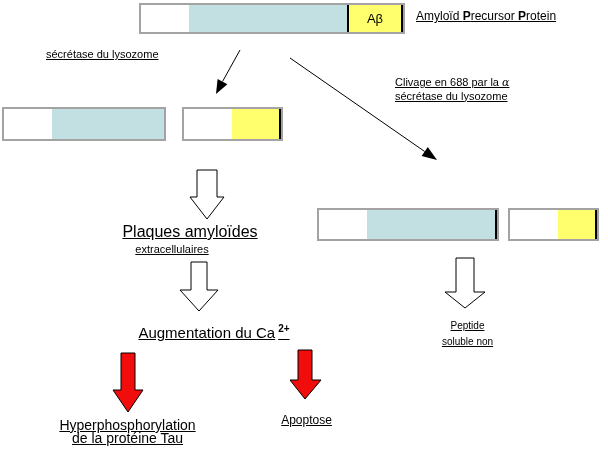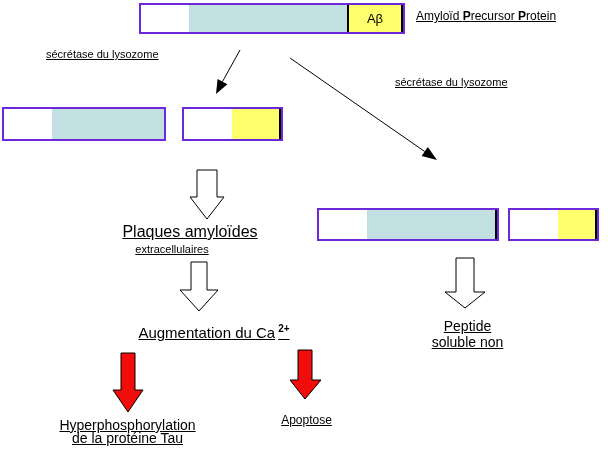--- a/index.html
+++ b/index.html
@@ -8,21 +8,21 @@
     width:608px;height:460px;
     background:#ffffff;
     font-family:"Liberation Sans", sans-serif;
     color:#000000;
     overflow:hidden;
   }
   
   .bar{
     position:absolute;
     display:flex;
-    border:2px solid #6d28d9;
+    border:2px solid #a3a3a3;
     box-sizing:border-box;
     padding-left:48px;
   }
   .seg{height:100%;box-sizing:border-box;}
   .seg.blue{background:var(--bar-blue);}
   .seg.yellow{background:var(--bar-yellow);}
   .seg.sep-left{border-left:2px solid #000;}
   .seg.sep-right{border-right:2px solid #000;}
   .seg.abeta{
     display:flex;align-items:center;justify-content:center;
@@ -33,21 +33,21 @@
   .app-title{left:416px;top:10px;font-size:12px;white-space:nowrap;}
   .app-title b{font-weight:bold;}
   .cleav{font-size:11px;line-height:12.5px;white-space:nowrap;}
   .cleav-beta{left:46px;top:48px;}
   .cleav-alpha{left:395px;top:76px;}
   .cleav i{font-style:italic;font-family:"DejaVu Serif", serif;}
   .plaques-title{left:110px;top:223px;width:160px;text-align:center;font-size:16px;}
   .plaques-sub{left:92px;top:243px;width:160px;text-align:center;font-size:11px;}
   .calcium{left:119px;top:324px;width:190px;text-align:center;font-size:15px;white-space:nowrap;}
   .calcium .sup{font-size:10px;position:relative;top:-6px;margin-left:3px;font-weight:bold;}
-  .peptide{left:405px;top:318px;width:125px;text-align:center;font-size:14px;line-height:16px;}
+  .peptide{left:405px;top:318px;width:125px;text-align:center;font-size:10px;line-height:16px;}
   .tau{left:45px;top:419px;width:165px;text-align:center;font-size:14px;line-height:13px;}
   .apoptose{left:264px;top:414px;width:85px;text-align:center;font-size:12px;}
   
   .arrows{position:absolute;left:0;top:0;width:608px;height:460px;}
   .line-arrow line{stroke:#000;stroke-width:1;}
   .line-arrow polygon{fill:#000;}
   .block-arrow{fill:#ffffff;stroke:#000000;stroke-width:1;}
   .red-arrow{fill:var(--arrow-red);stroke:#000000;stroke-width:1;}
 </style>
 </head>
@@ -65,20 +65,21 @@
 
   <div class="txt app-title">
     <span>Amyloïd </span><b>P</b><span>recursor </span><b>P</b><span>rotein</span>
   </div>
 
   <div class="txt cleav cleav-beta">
     <div>sécrétase du lysozome</div>
   </div>
 
   <div class="txt cleav cleav-alpha">
+    <div><span>Clivage en 688 par la </span><i>α</i></div>
     <div>sécrétase du lysozome</div>
   </div>
 
   <div class="bar" style="left:2px;top:107px;width:164px;height:34px;">
     <div class="seg blue" style="flex:1;"></div>
   </div>
   <div class="bar" style="left:182px;top:107px;width:101px;height:34px;">
     <div class="seg yellow sep-right" style="width:57px;"></div>
     <div class="seg blue" style="flex:1;"></div>
   </div>

